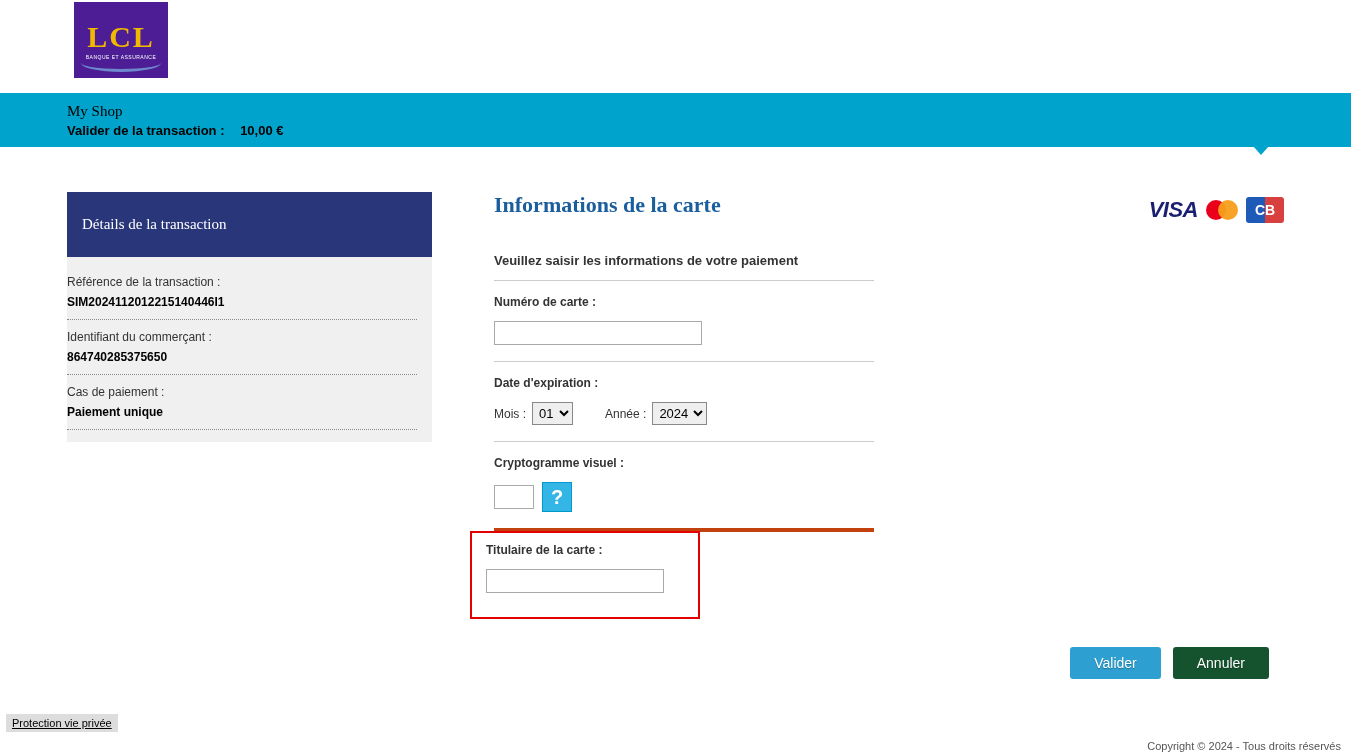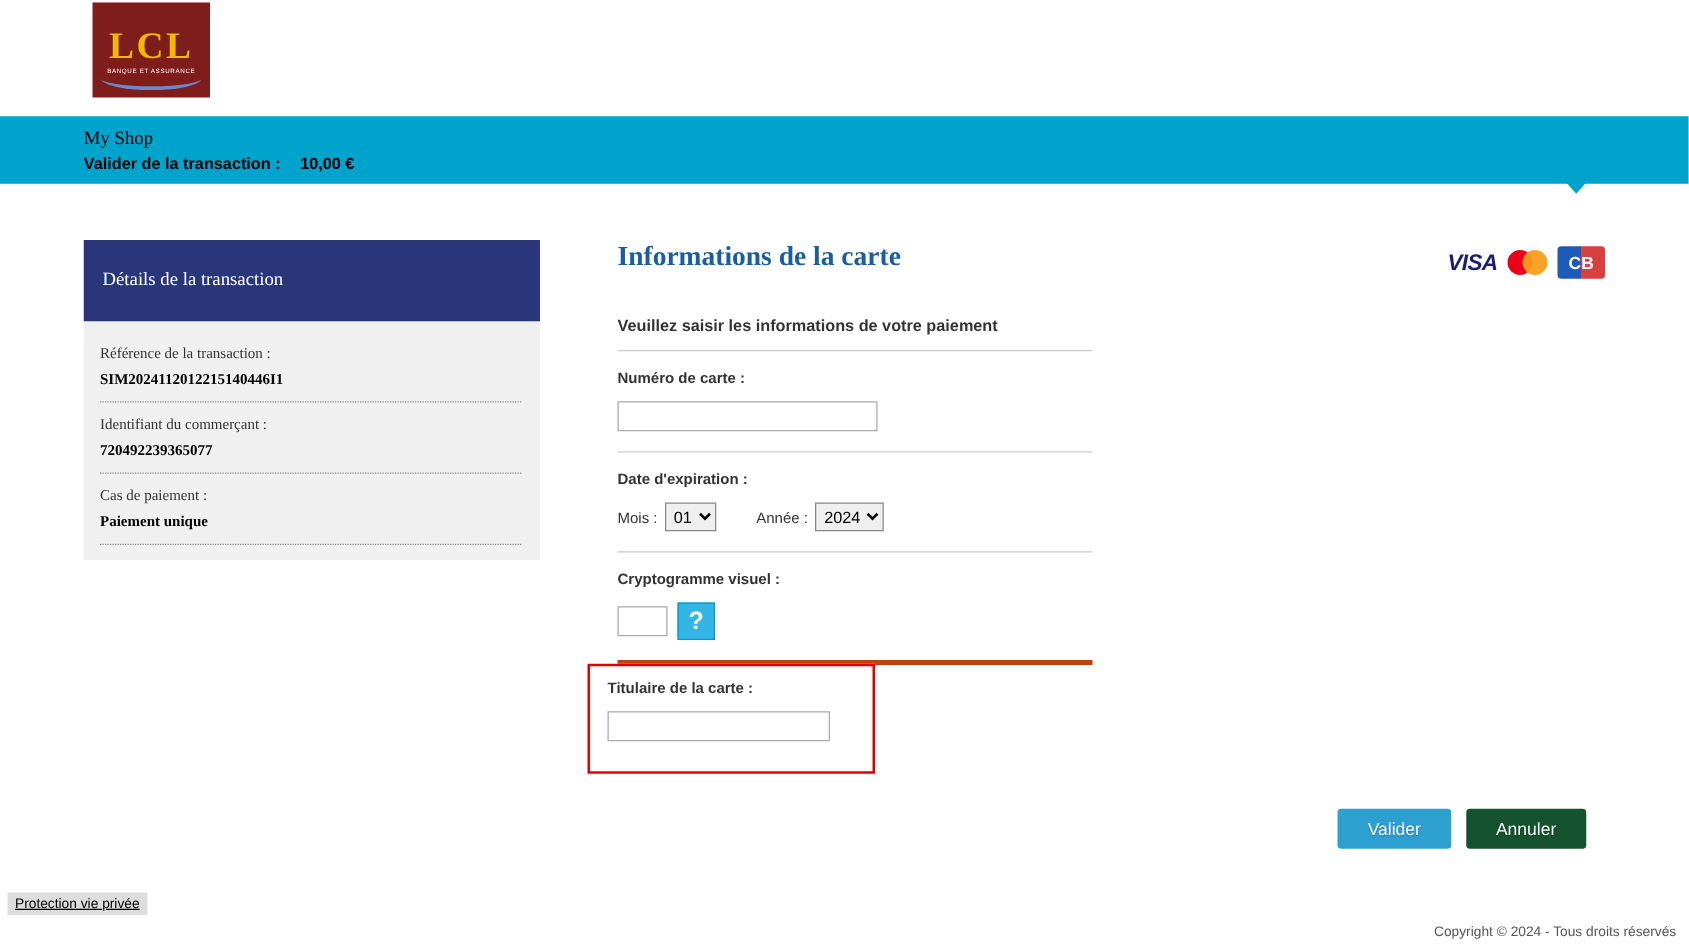--- a/index.html
+++ b/index.html
@@ -13,21 +13,21 @@
       color: #333;
       background: #fff;
       width: 1351px;
     }
     .header-top {
       padding: 2px 0 15px 74px;
     }
     .logo {
       width: 94px;
       height: 76px;
-      background: #7f1d1d;
+      background: #4c1d95;
       position: relative;
       display: flex;
       flex-direction: column;
       align-items: center;
       justify-content: center;
     }
     .logo-text {
       color: #f0b800;
       font-size: 30px;
       font-weight: bold;
@@ -90,22 +90,21 @@
       background: #f0f0f0;
     }
     .sidebar-header {
       background: #29377a;
       color: #fff;
       padding: 24px 15px;
       font-family: Georgia, "Times New Roman", serif;
       font-size: 15px;
     }
     .sidebar-body {
-      padding: 12px 15px 8px 13px;
-      font-family: Liberation Serif, serif;
+      padding: 12px 15px 8px 0;
     }
     .detail-row {
       padding: 6px 0 10px 0;
       border-bottom: 1px dotted #888;
       margin-bottom: 4px;
     }
     .detail-label {
       font-size: 12px;
       color: #333;
       margin-bottom: 6px;
@@ -124,21 +123,21 @@
       right: 0;
       top: 5px;
       display: flex;
       gap: 8px;
       align-items: center;
     }
     .visa {
       color: #1a1f71;
       font-weight: 800;
       font-style: italic;
-      font-size: 18px;
+      font-size: 22px;
       letter-spacing: -0.5px;
     }
     .mastercard {
       width: 32px;
       height: 20px;
       position: relative;
     }
     .mc-red {
       position: absolute;
       width: 20px;
@@ -324,21 +323,21 @@
   <div class="sidebar">
     <div class="sidebar-box">
       <div class="sidebar-header">Détails de la transaction</div>
       <div class="sidebar-body">
         <div class="detail-row">
           <div class="detail-label">Référence de la transaction :</div>
           <div class="detail-value">SIM2024112012215140446I1</div>
         </div>
         <div class="detail-row">
           <div class="detail-label">Identifiant du commerçant :</div>
-          <div class="detail-value">720492239365077</div>
+          <div class="detail-value">864740285375650</div>
         </div>
         <div class="detail-row">
           <div class="detail-label">Cas de paiement :</div>
           <div class="detail-value">Paiement unique</div>
         </div>
       </div>
     </div>
   </div>
 
   <div class="content">

